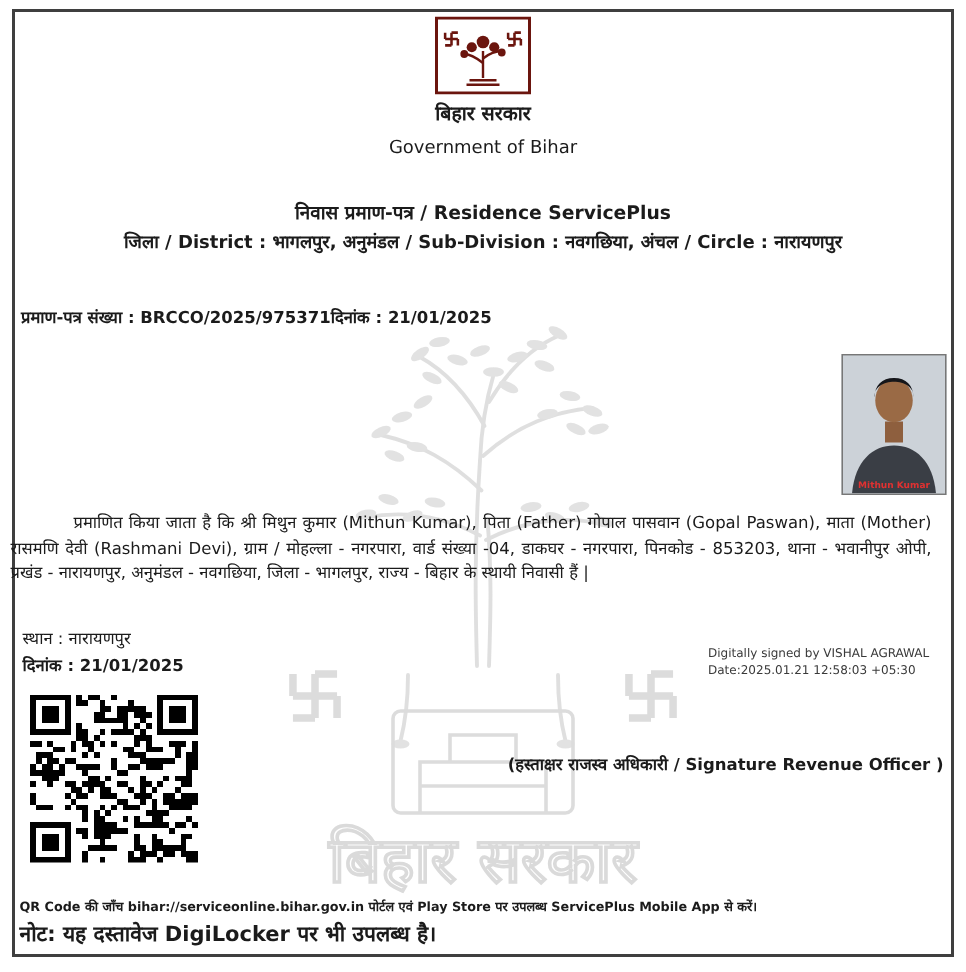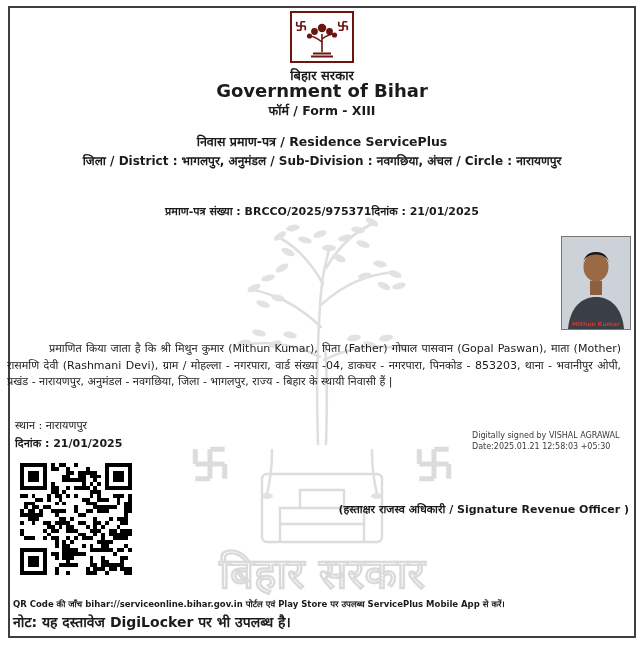--- a/index.html
+++ b/index.html
@@ -4,25 +4,25 @@
 <style>
   *{box-sizing:border-box;margin:0;padding:0}
   html,body{width:644px;height:648px}
   body{background:#fff;font-family:"DejaVu Sans","Liberation Sans",sans-serif}
   .page{position:relative;width:644px;height:648px;background:#fff;color:#1b1b1b;overflow:hidden}
   .frame{position:absolute;left:8px;top:6px;width:628px;height:632px;border:2px solid #3f3f3f;pointer-events:none}
   .watermark{position:absolute;left:132px;top:172px;opacity:.55}
   .emblem{position:absolute;left:290px;top:11px}
   .line{position:absolute;left:0;width:100%;text-align:center}
   .govt-hindi{top:66px;font-size:13px;font-weight:700}
-  .govt-eng{top:80px;font-size:18px;font-weight:700}
+  .govt-eng{top:91px;font-size:12px;font-weight:400}
   .form-line{top:102px;font-size:12.5px;font-weight:700}
   .cert-title{top:133px;font-size:12.5px;font-weight:700}
   .district-line{top:152px;font-size:12px;font-weight:700}
-  .meta-row{position:absolute;top:203px;left:14px;right:14px;display:flex;justify-content:center;font-size:11px;font-weight:700}
+  .meta-row{position:absolute;top:203px;left:14px;right:14px;display:flex;justify-content:flex-start;font-size:11px;font-weight:700}
   .photo{position:absolute;top:236px;right:13px;width:70px;height:94px;border:1px solid #777;overflow:hidden;background:#ccd2d8}
   .ph-caption{position:absolute;bottom:2px;left:0;width:100%;text-align:center;font-size:6px;color:#e03131;font-weight:700}
   .body-par{position:absolute;top:341px;left:7px;width:614px;font-size:11px;font-weight:400;line-height:16.5px;text-align:justify;text-indent:42px}
   .place{position:absolute;top:417px;left:15px;font-size:11px;font-weight:400}
   .date2{position:absolute;top:435px;left:15px;font-size:11px;font-weight:700}
   .digsig{position:absolute;top:431px;left:472px;font-size:8px;line-height:10.5px;color:#3a3a3a}
   .qr{position:absolute;top:463px;left:20px;width:112px;height:112px;background:#fff}
   .sig-label{position:absolute;top:501px;right:15px;font-size:11px;font-weight:700}
   .note1{position:absolute;top:598px;left:13px;font-size:8.5px;font-weight:700}
   .note2{position:absolute;top:612px;left:13px;font-size:14px;font-weight:700}
@@ -115,21 +115,20 @@
       <circle cx="24.5" cy="20.5" r="3.4"></circle>
       <circle cx="39.5" cy="20.5" r="3.4"></circle>
       <circle cx="19.5" cy="25" r="2.6"></circle>
       <circle cx="44.5" cy="24" r="2.6"></circle>
     </g>
     <path d="M23,42.5 H41 M21,45.5 H43" stroke="#6b150e" stroke-width="1.8" fill="none"></path>
   </svg>
 
   <div class="line govt-hindi">बिहार सरकार</div>
   <div class="line govt-eng">Government of Bihar</div>
-  <div class="line form-line">फॉर्म / Form - XIII</div>
   <div class="line cert-title">निवास प्रमाण-पत्र / Residence ServicePlus</div>
   <div class="line district-line">जिला / District : भागलपुर, अनुमंडल / Sub-Division : नवगछिया, अंचल / Circle : नारायणपुर</div>
 
   <div class="meta-row">
     <span>प्रमाण-पत्र संख्या : BRCCO/2025/975371</span>
     <span>दिनांक : 21/01/2025</span>
   </div>
 
   <div class="photo">
     <svg width="68" height="92" viewBox="0 0 68 92">

